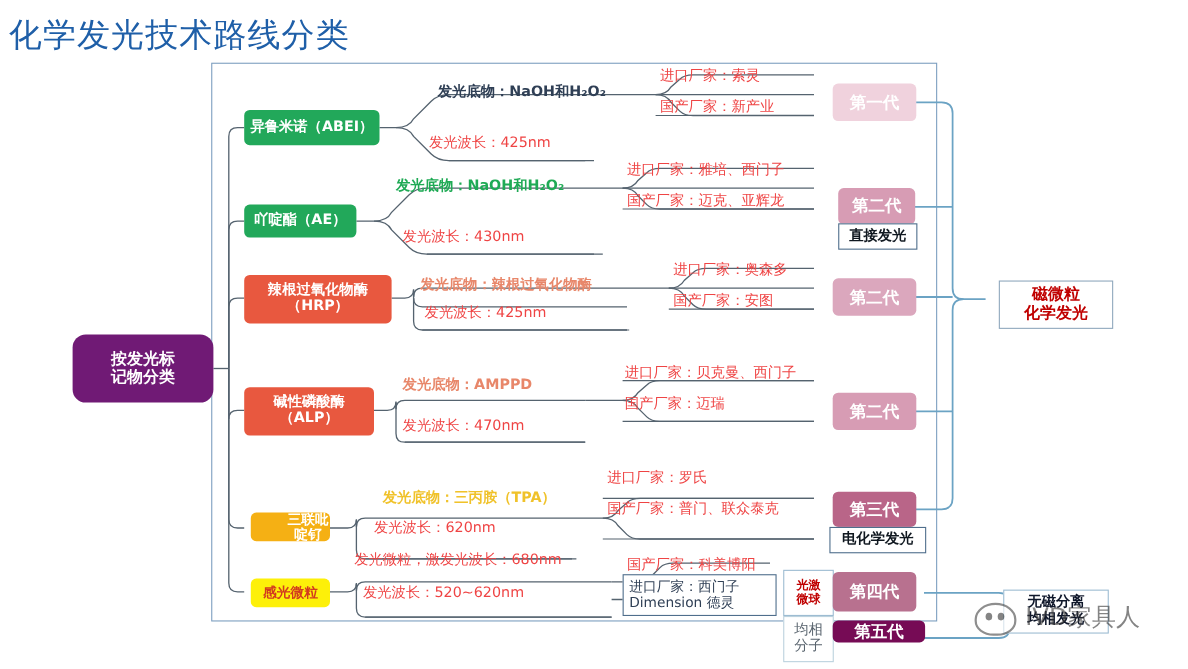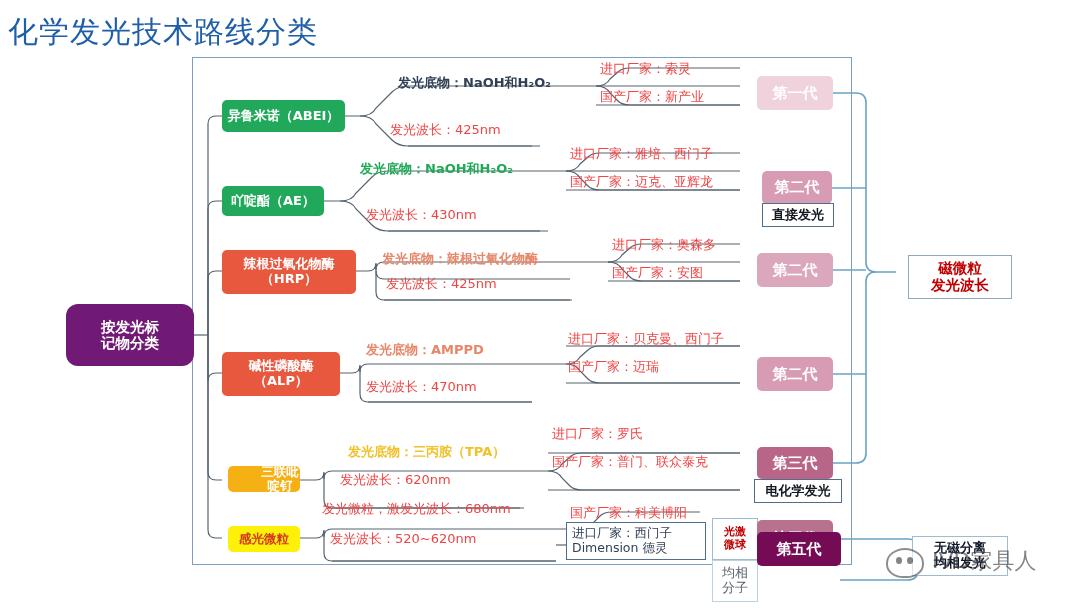--- a/index.html
+++ b/index.html
@@ -258,25 +258,25 @@
               align-items:flex-start;">进口厂家：西门子
 Dimension 德灵</div>
 
   <div class="callout red" style="left:712px;top:518px;width:46px;height:42px;white-space:pre-line;
               border-color:#9dbcd2;">光激
 微球</div>
   <div class="gen g4" style="left:757px;top:520px;width:76px;height:36px;">第四代</div>
 
   <div class="callout grey" style="left:712px;top:560px;width:46px;height:42px;white-space:pre-line;">均相
 分子</div>
-  <div class="gen g5" style="left:757px;top:532px;width:84px;height:34px;text-align:center;">第五代</div>
+  <div class="gen g5" style="left:757px;top:564px;width:84px;height:20px;text-align:center;">第五代</div>
 
   <div class="callout bigred" style="left:908px;top:255px;width:104px;height:44px;white-space:pre-line;
               border-color:#8fa8bd;">磁微粒
-发光波长</div>
+化学发光</div>
 
   <div class="callout green" style="left:912px;top:536px;width:96px;height:40px;white-space:pre-line;
               border-color:#9dbcd2;">无磁分离
 均相发光</div>
 
   <div class="wm">
     <div class="wm-face"></div>
     <div class="wm-txt">IVD家具人</div>
   </div>
 

